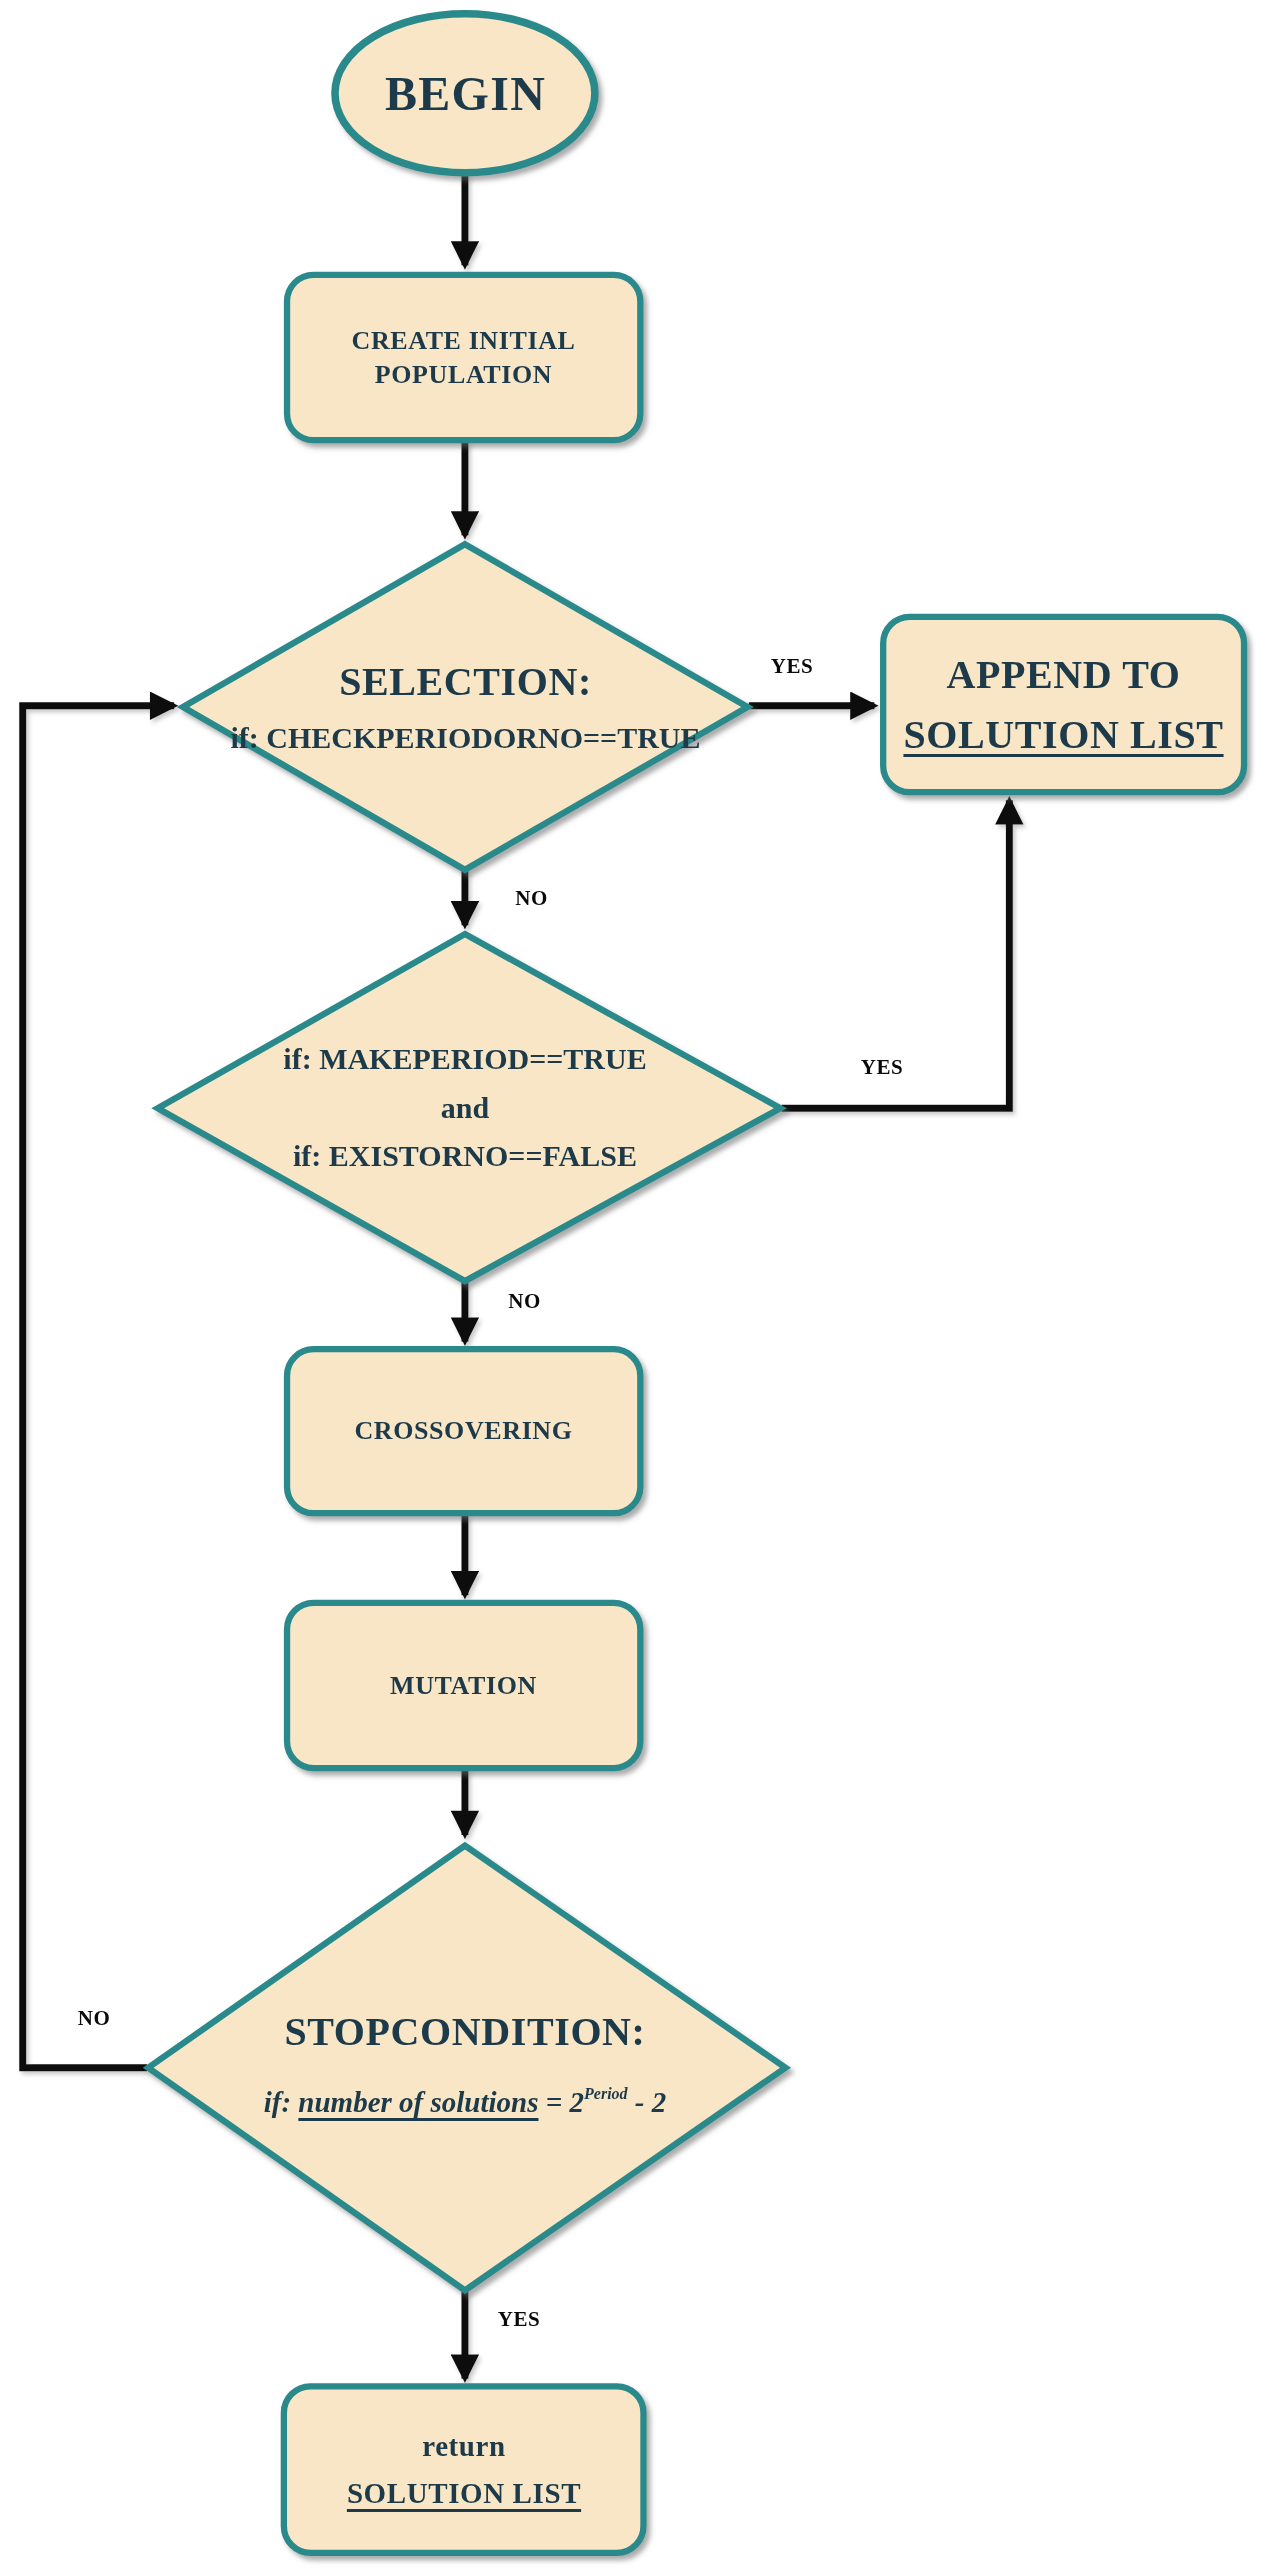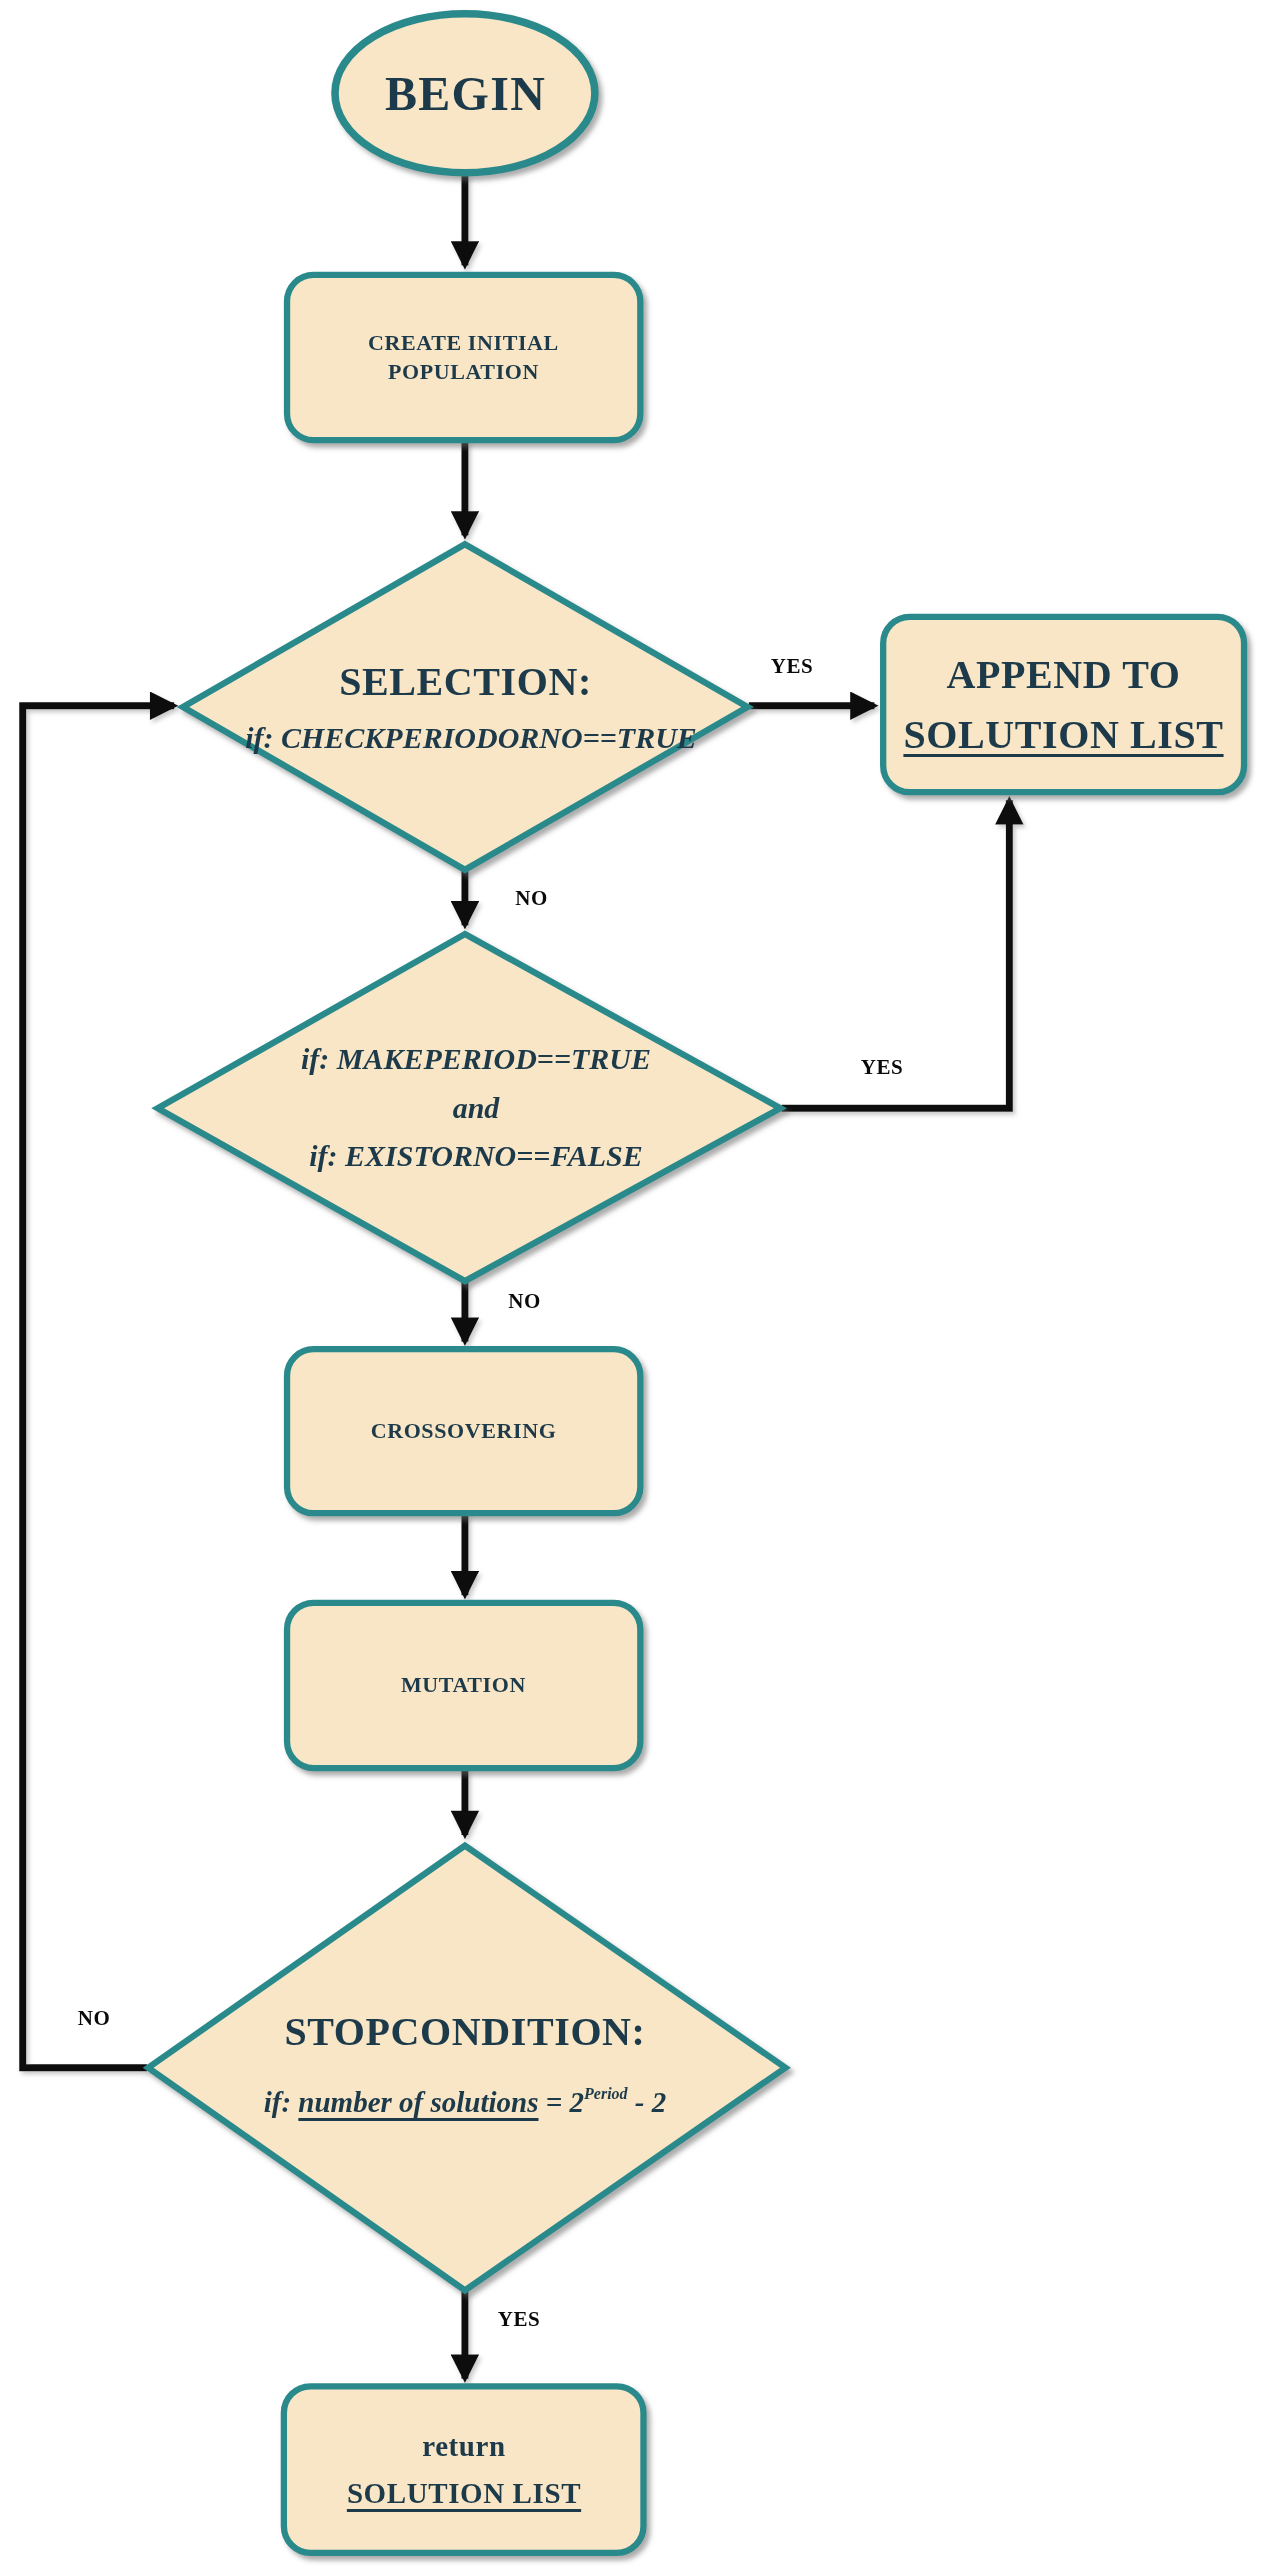--- a/index.html
+++ b/index.html
@@ -9,24 +9,24 @@
   svg.layer { z-index:0; }
   #text-layer { z-index:1; }
 
   .shape { fill:#f9e6c6; stroke:#2b8a8b; stroke-width:10; }
   .ellipse-shape { stroke-width:12; }
   .edge { fill:none; stroke:#0d0d0d; stroke-width:11; stroke-linejoin:miter; }
 
   .txt { position:absolute; display:flex; flex-direction:column; align-items:center;
          justify-content:center; text-align:center; color:#1d3a4a; font-weight:bold; }
   .begin-label { font-size:48px; letter-spacing:1.3px; }
-  .node-label { font-size:22px; line-height:1.3; letter-spacing:0.6px; }
+  .node-label { font-size:26px; line-height:1.3; letter-spacing:0.6px; }
   .node-label-sm { font-size:29px; line-height:1.3; letter-spacing:0.6px; }
   .d-title { font-size:40px; letter-spacing:0.6px; }
-  .cond { font-style:italic; font-size:30px; letter-spacing:0px; white-space:nowrap;margin-left:11px; }
+  .cond { font-size:30px; letter-spacing:0px; white-space:nowrap; }
   .cond3 { font-style:italic; font-size:29px; white-space:nowrap; }
   .gap26 { row-gap:16.4px; }
   .gap20 { row-gap:12.6px; }
   .gap22 { row-gap:30px; }
   .gap14 { row-gap:8.8px; }
   .lh-wide { line-height:1.62; }
   .u { text-decoration:underline; text-decoration-thickness:3.2px; text-underline-offset:6.3px; }
   .exp { font-size:16px; font-style:italic; font-weight:bold; vertical-align:12.6px; }
   .edge-label { position:absolute; font-weight:bold; font-size:21px; color:#0a0a0a;
                 text-align:center; letter-spacing:0.6px; }

